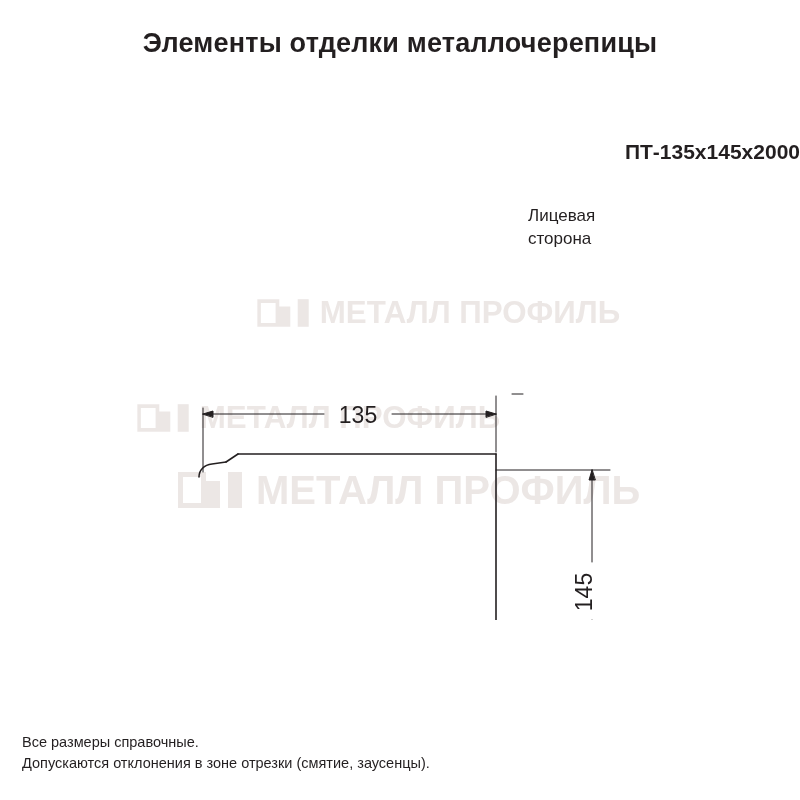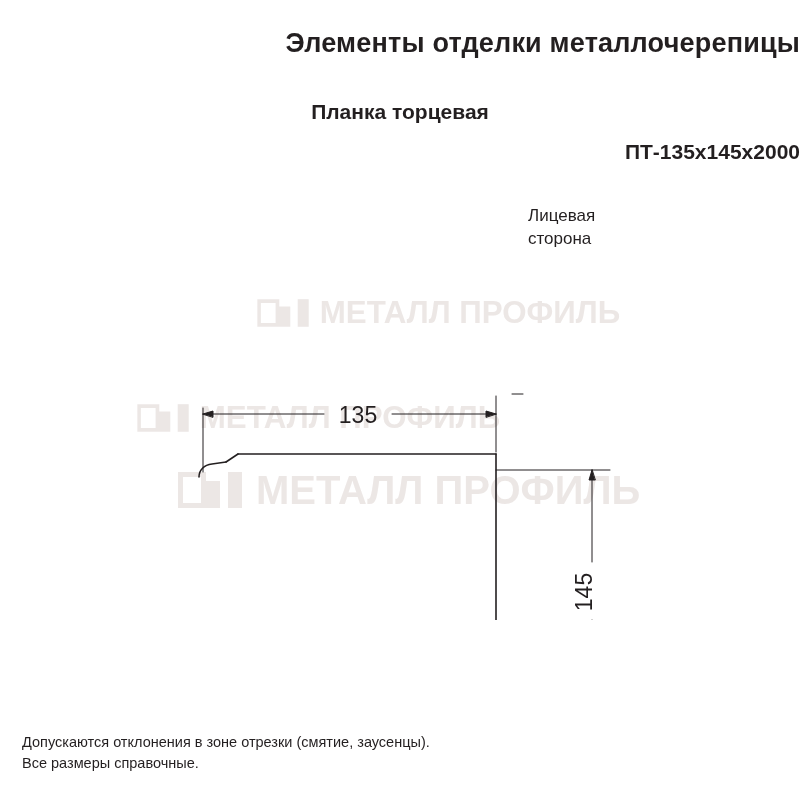--- a/index.html
+++ b/index.html
@@ -17,21 +17,21 @@
   }
   .page {
     position: absolute;
     inset: 0;
   }
   .title-main {
     position: absolute;
     top: 28px;
     left: 0;
     width: 800px;
-    text-align: right;
+    text-align: center;
     font-size: 27px;
     font-weight: bold;
     letter-spacing: 0.2px;
     color: #231f20;
   }
   .title-sub {
     position: absolute;
     top: 100px;
     left: 0;
     width: 800px;
@@ -78,21 +78,20 @@
     font-family: "Liberation Sans", sans-serif;
     fill: #231f20;
   }
 </style>
 </head>
 <body>
 
 <div class="page">
 
   <div class="title-main">Элементы отделки металлочерепицы</div>
-  <div class="title-sub">Планка торцевая</div>
   <div class="title-code">ПТ-135x145x2000</div>
 
   <svg class="watermark" viewBox="0 0 800 440">
     <g opacity="0.85" fill="#e9e3e1">
 
       <g transform="translate(248,110) scale(0.92)">
         <path d="M10 40 L10 10 L34 10 L34 18 L46 18 L46 40 Z M14 36 L30 36 L30 14 L14 14 Z"></path>
         <path d="M54 10 L66 10 L66 40 L54 40 Z"></path>
         <text x="78" y="36" font-family="Liberation Sans, sans-serif" font-size="34" font-weight="bold" fill="#e9e3e1">МЕТАЛЛ ПРОФИЛЬ</text>
       </g>
@@ -159,17 +158,17 @@
 
     <text class="lbl" x="358" y="243" font-size="23" text-anchor="middle">135</text>
     <text class="lbl" x="592" y="412" font-size="23" text-anchor="middle" transform="rotate(-90 592 412)">145</text>
     <text class="lbl" x="499" y="581" font-size="21" text-anchor="middle" transform="rotate(-45 499 581)">15</text>
 
     <text class="lbl" x="528" y="41" font-size="17">Лицевая</text>
     <text class="lbl" x="528" y="64" font-size="17">сторона</text>
   </svg>
 
   <div class="footnotes">
+    <div>Все размеры справочные.</div>
     <div>Допускаются отклонения в зоне отрезки (смятие, заусенцы).</div>
-    <div>Все размеры справочные.</div>
   </div>
 
 </div>
 
 </body></html>

